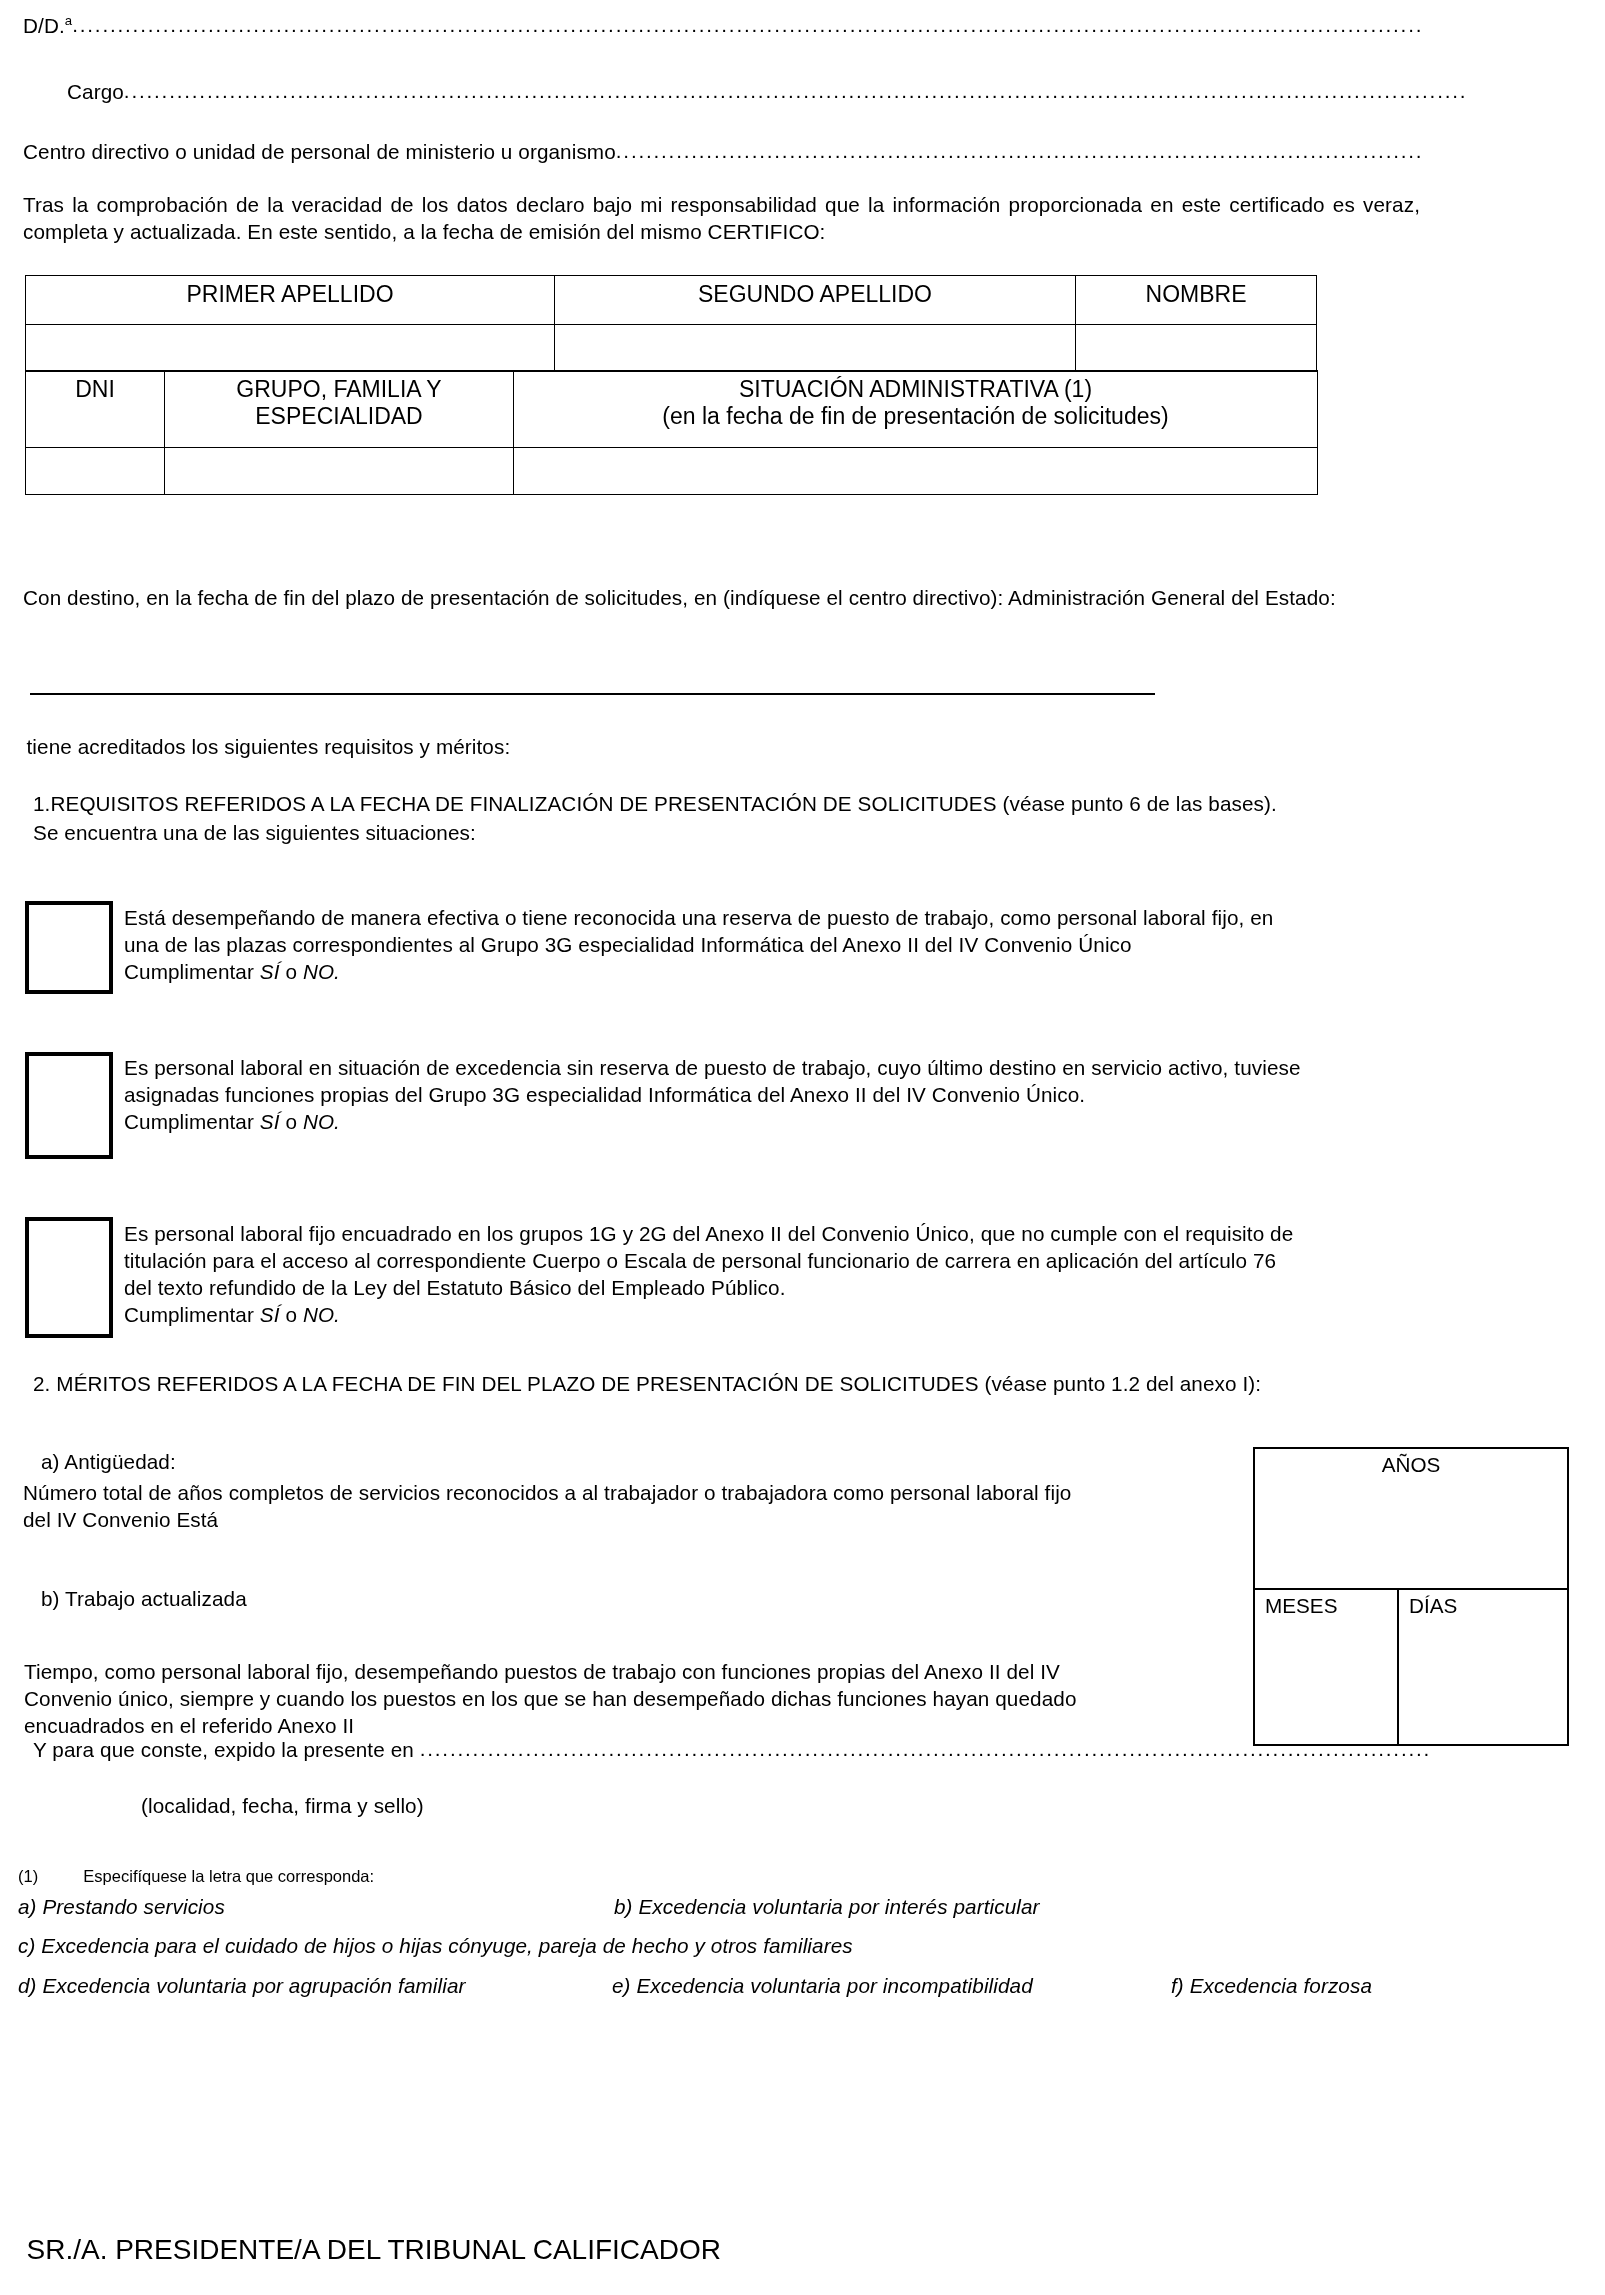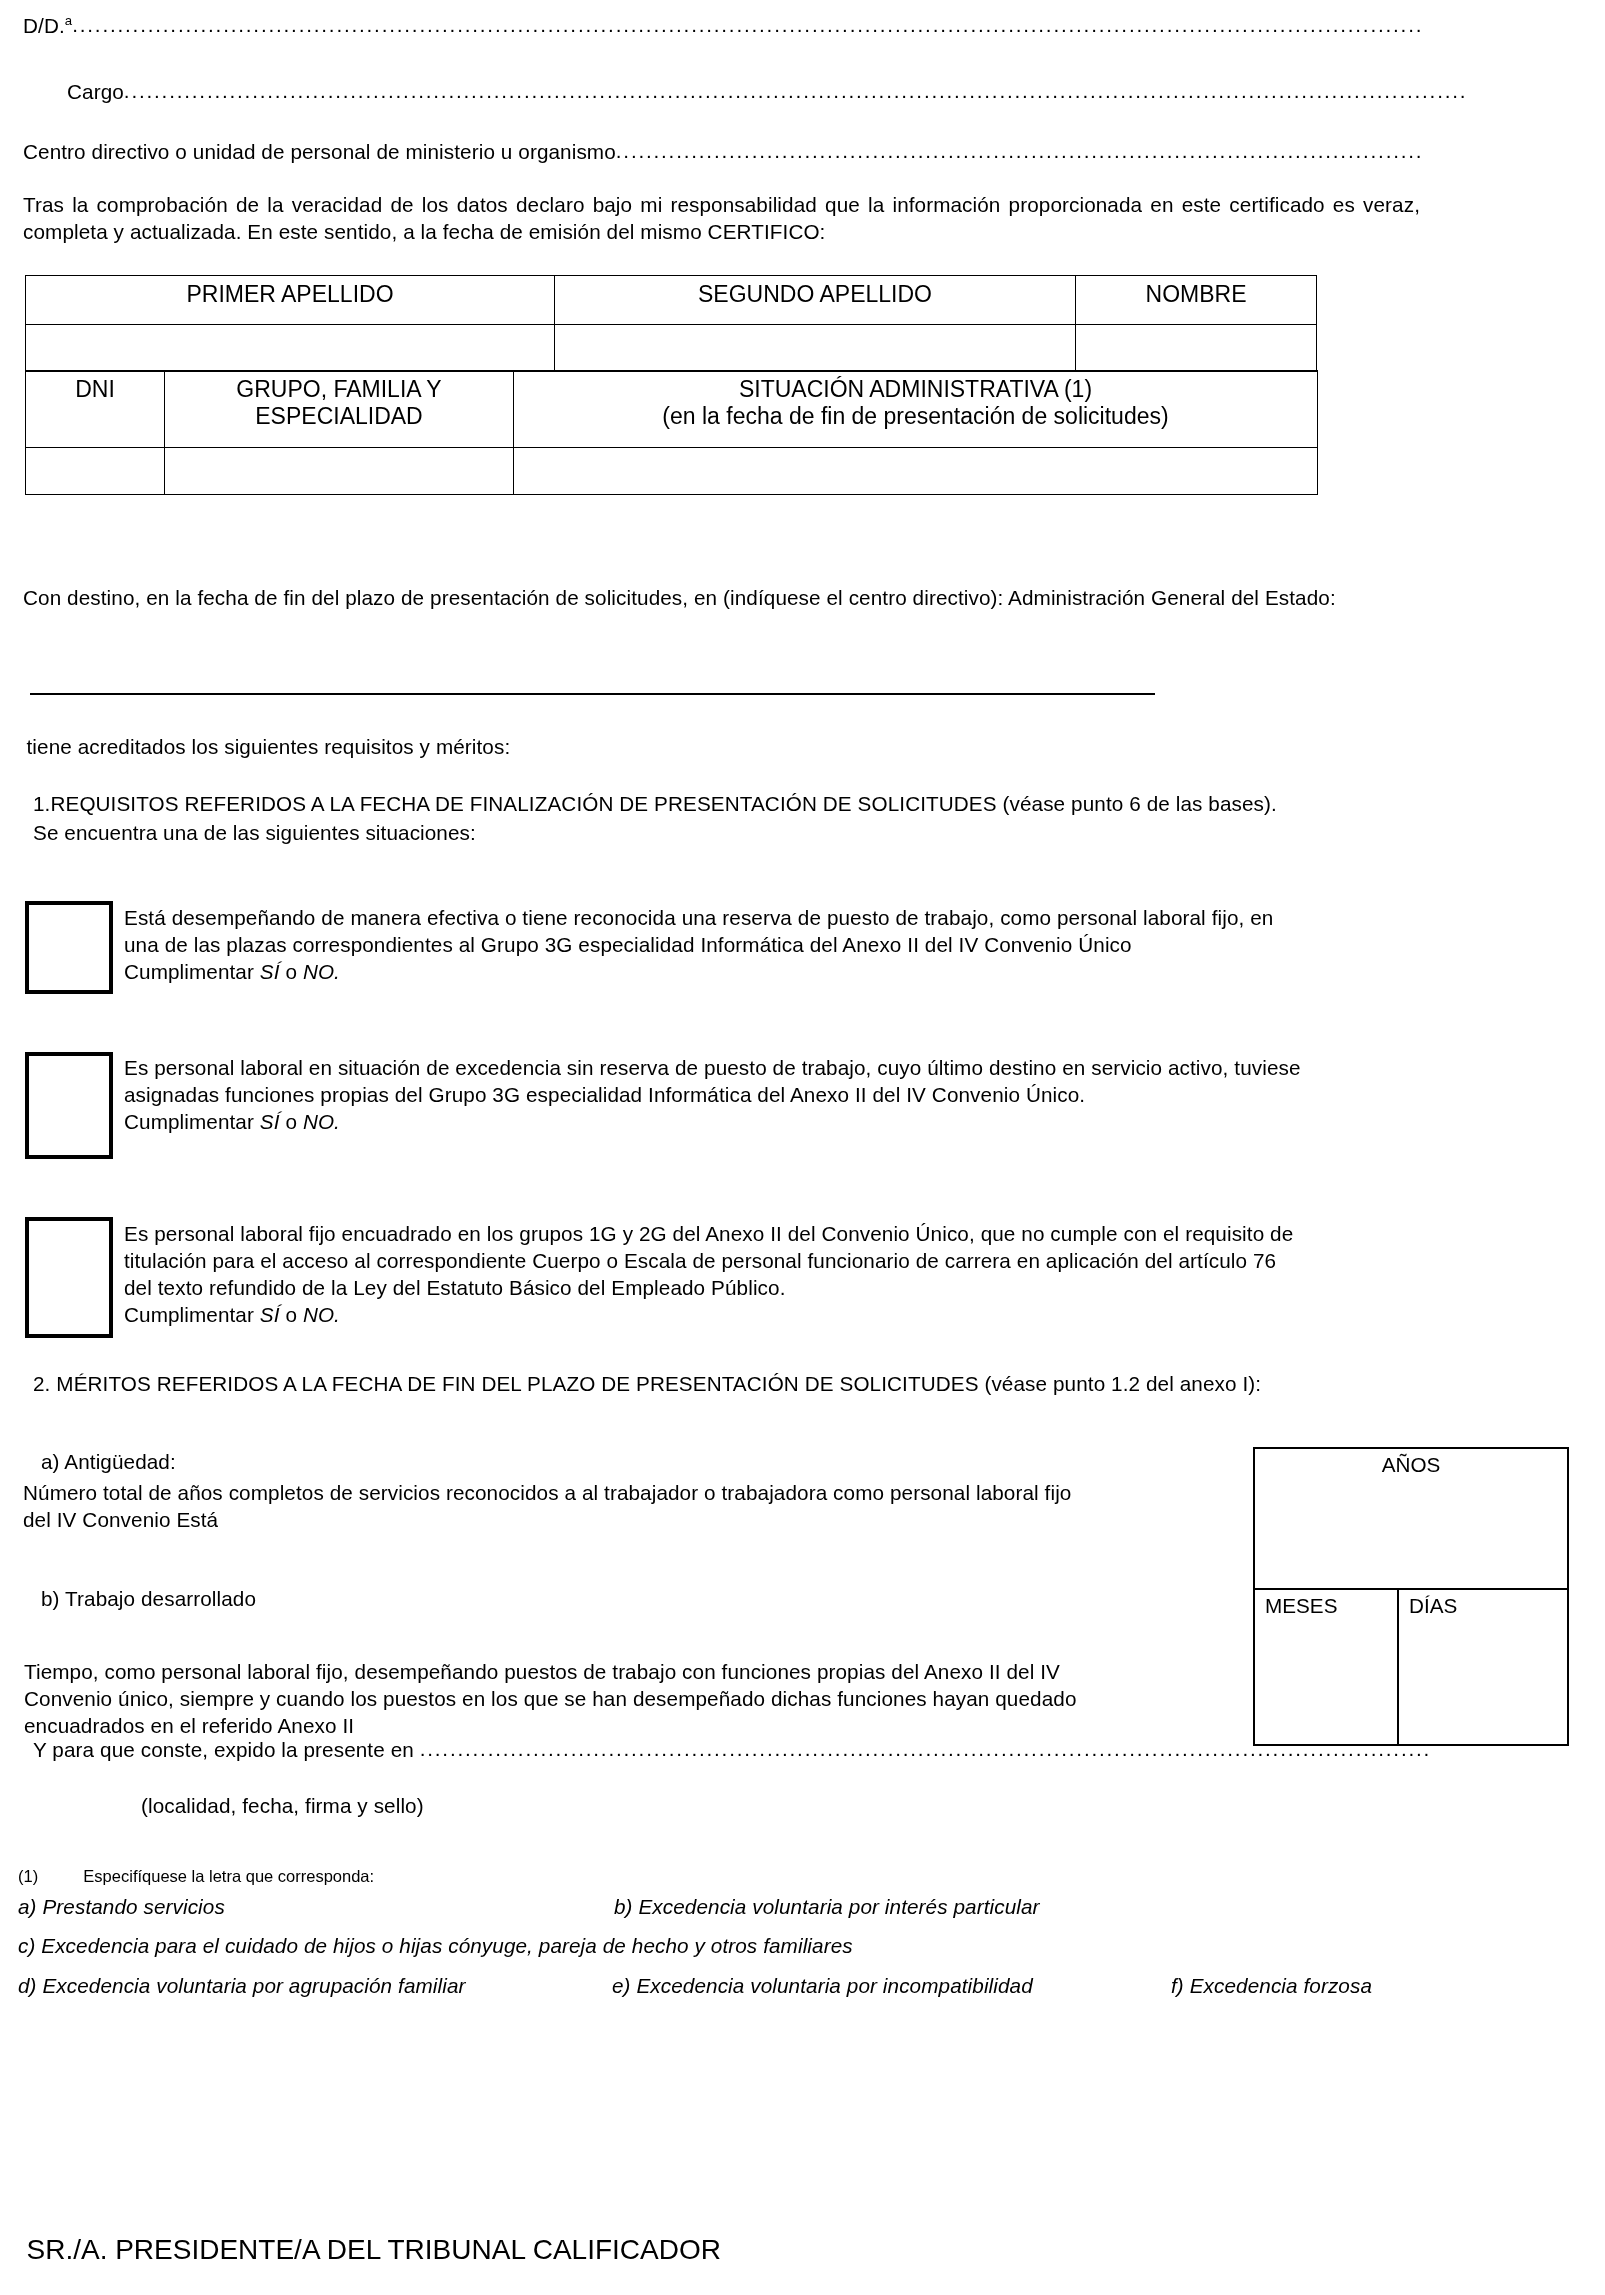--- a/index.html
+++ b/index.html
@@ -209,21 +209,21 @@
     <span>2. MÉRITOS REFERIDOS A LA FECHA DE FIN DEL PLAZO DE PRESENTACIÓN DE SOLICITUDES</span>
     <span>(véase punto 1.2 del anexo I):</span>
   </div>
 
   <div class="abs t" style="left:41px; top:1449px;">a) Antigüedad:</div>
   <div class="abs t" style="left:23px; top:1480px; width:1211px;">
     <div>Número total de años completos de servicios reconocidos a al trabajador o trabajadora como personal laboral fijo</div>
     <div>del IV Convenio Está</div>
   </div>
 
-  <div class="abs t" style="left:41px; top:1586px;">b) Trabajo desarrollado</div>
+  <div class="abs t" style="left:41px; top:1586px;">b) Trabajo actualizada</div>
   <div class="abs t" style="left:24px; top:1647px; width:1211px;margin-top:12px;">
     <div>Tiempo, como personal laboral fijo, desempeñando puestos de trabajo con funciones propias del Anexo II del IV</div>
     <div>Convenio único, siempre y cuando los puestos en los que se han desempeñado dichas funciones hayan quedado</div>
     <div>encuadrados en el referido Anexo II</div>
   </div>
 
   <div class="abs" style="left:1253px; top:1447px;">
     <table class="anostable">
       <colgroup>
         <col style="width:144px">

